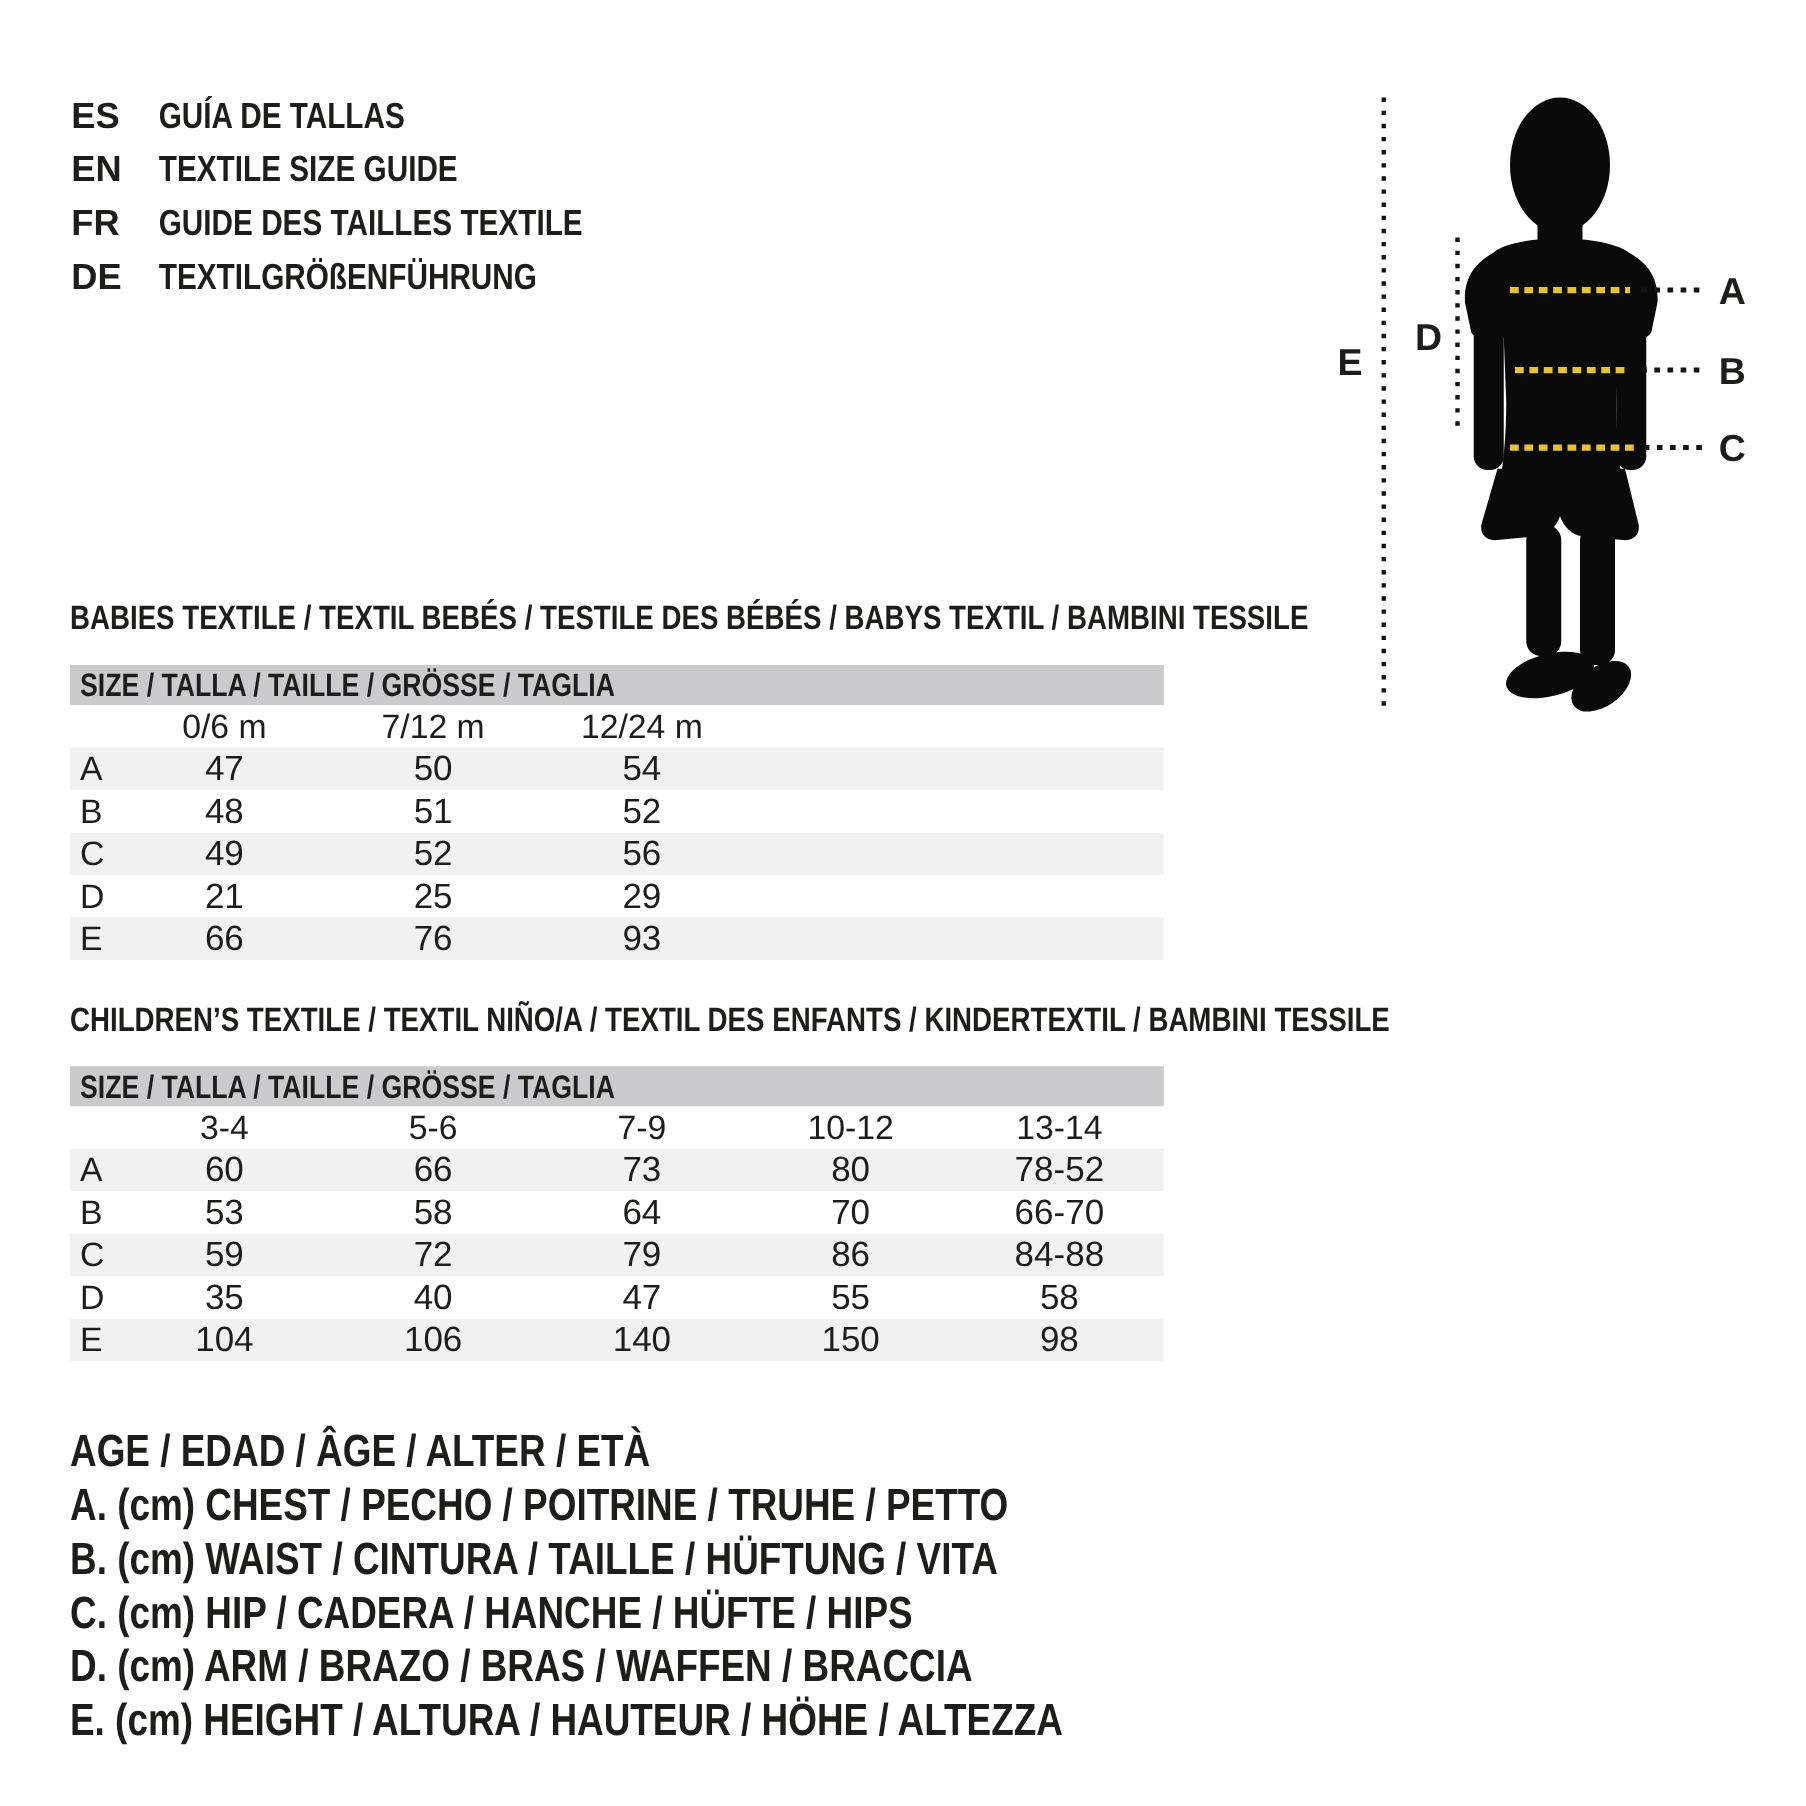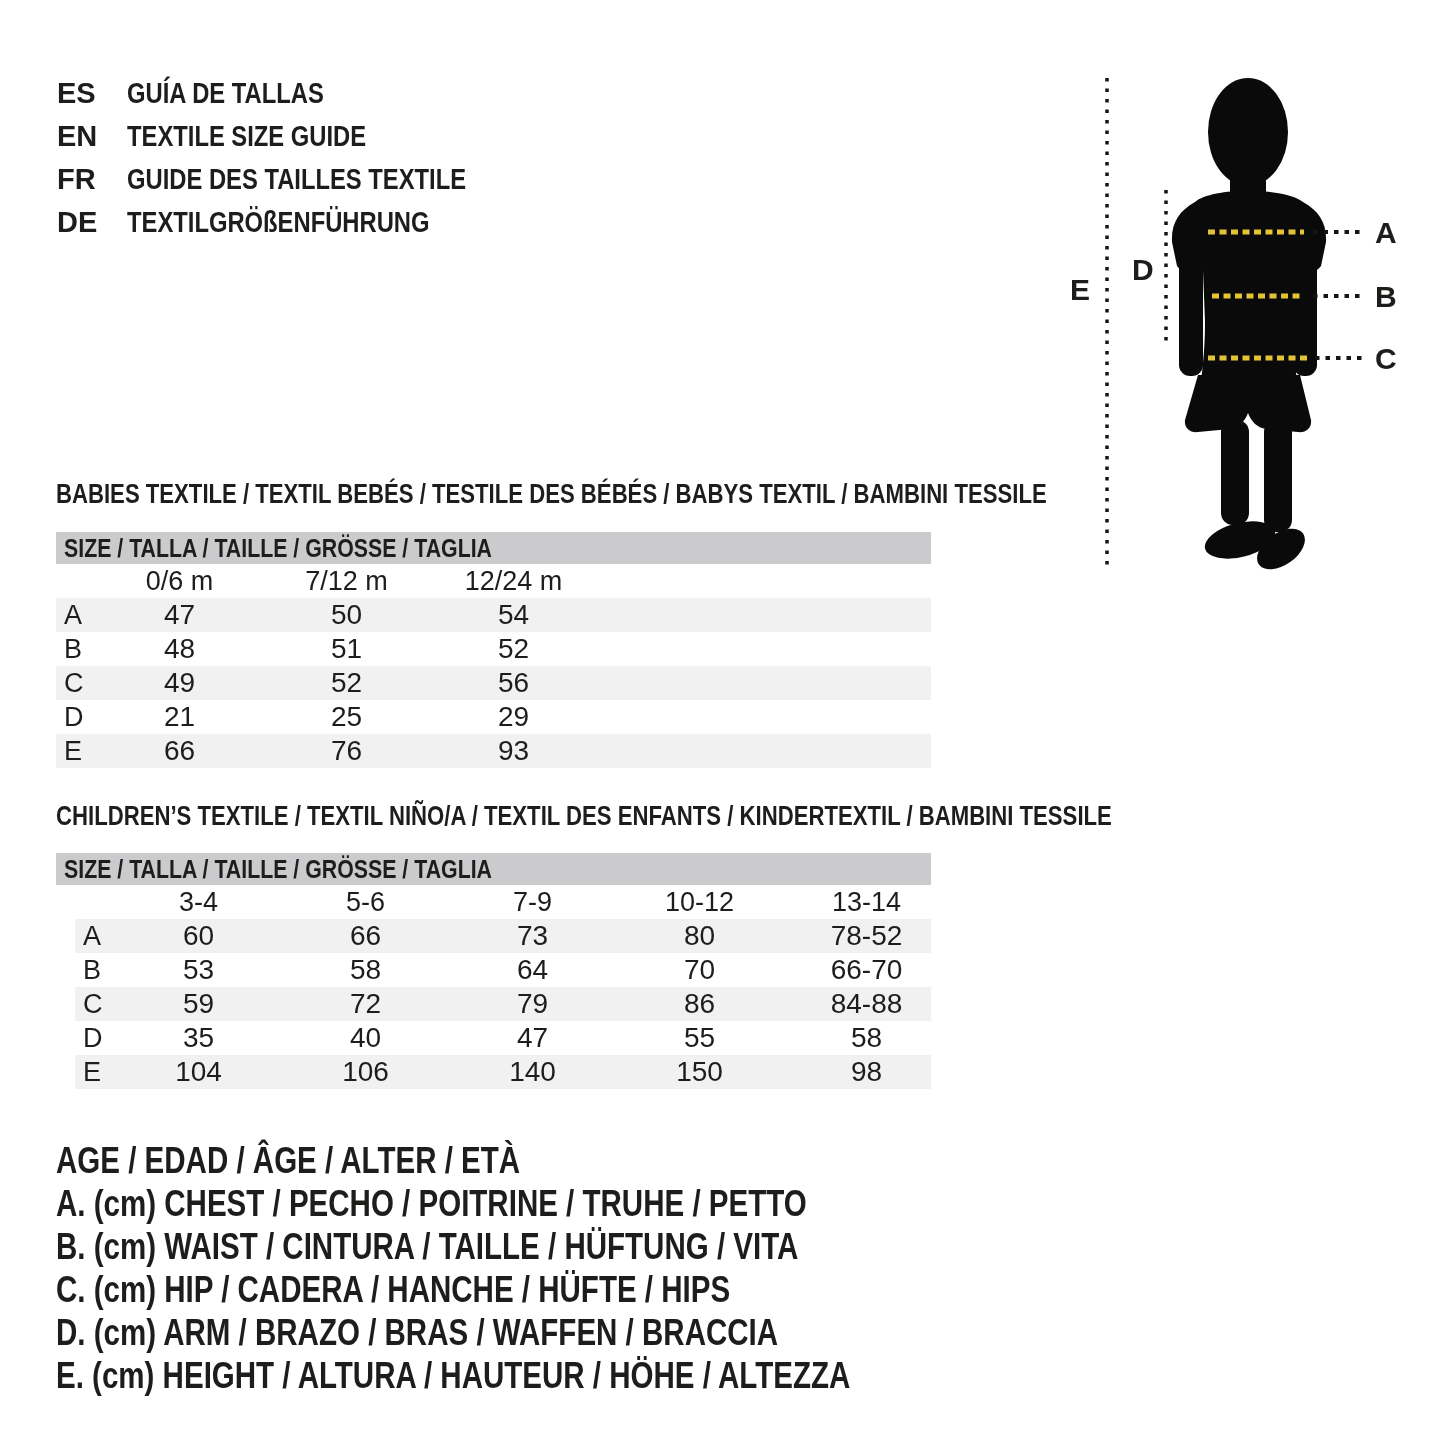--- a/index.html
+++ b/index.html
@@ -25,21 +25,21 @@
   .children-title{ top:801px; }
 
   
   .tbl{ position:absolute; left:56px; width:875px; }
   .babies-tbl{ top:532px; }
   .children-tbl{ top:853px; }
   .tbl-bar{ height:32px; background:#cbcbcd; display:flex; align-items:flex-end; padding-left:8px;
             font-size:26px; font-weight:bold; }
   .tbl-row{ display:grid; height:34px; align-items:center; }
   .b-cols{ grid-template-columns:40px repeat(3,167px); }
-  .c-cols{ grid-template-columns:40px repeat(5,167px);margin-left:19px; }
+  .c-cols{ grid-template-columns:40px repeat(5,167px); }
   .stripe{ background:#f1f1f2; }
   .cell{ font-size:28px; text-align:center; }
   .cell.letter{ text-align:left; padding-left:8px; font-size:27px; }
   .colhead .cell{ font-size:27px; }
 
   
   .legend{ position:absolute; left:56px; top:1139px; }
   .legend-line{ height:43px; display:flex; align-items:center; font-size:36px; font-weight:bold; }
 </style>
 </head>

